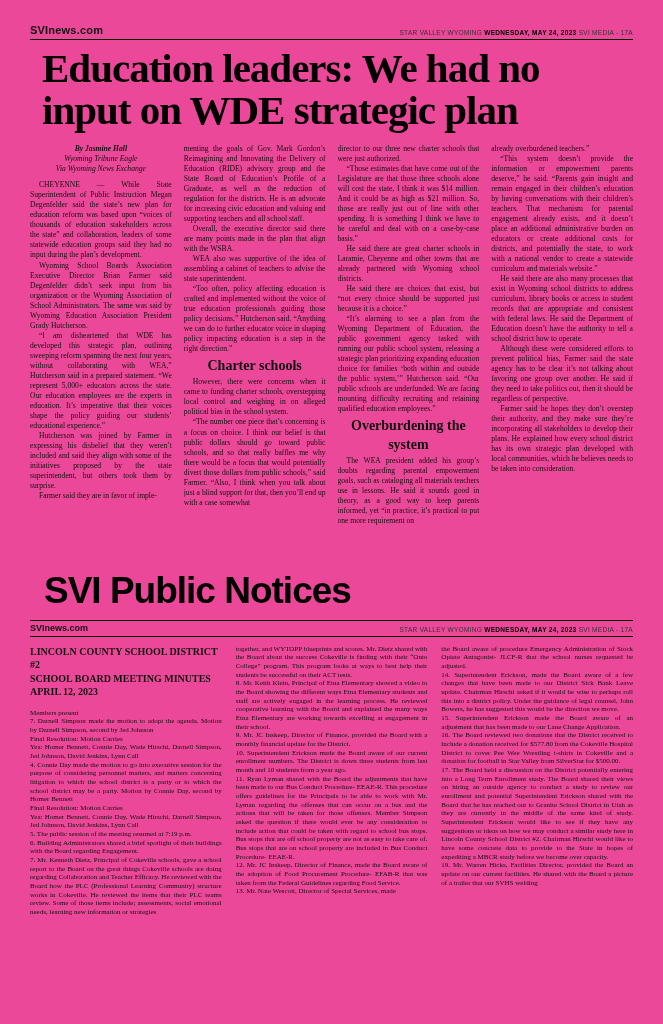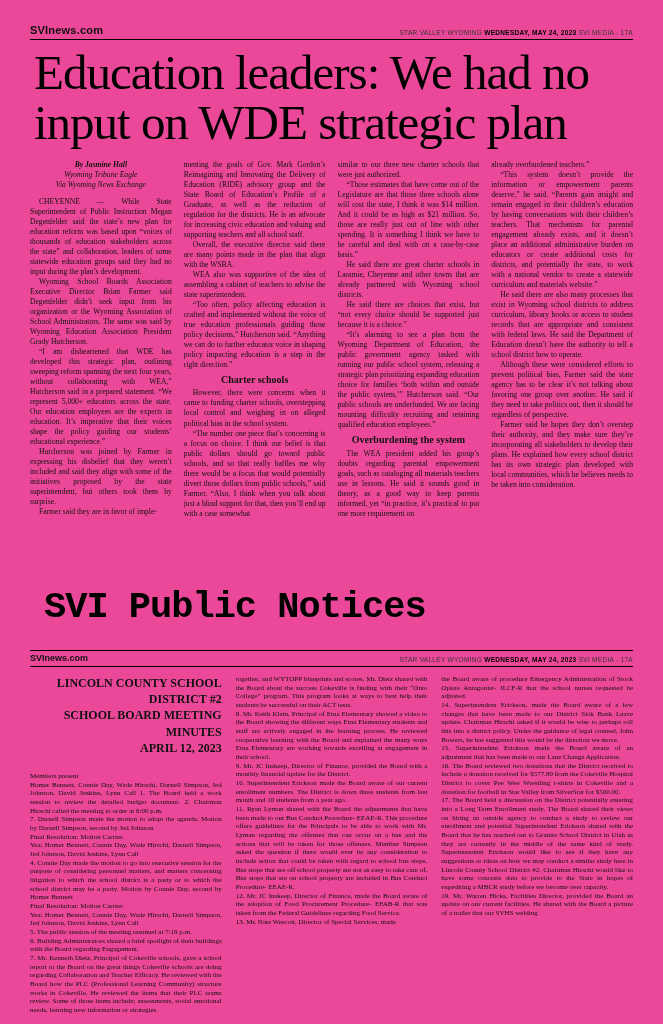--- a/index.html
+++ b/index.html
@@ -14,50 +14,50 @@
   .topbar {
     display: flex; justify-content: space-between; align-items: flex-end;
     border-bottom: 1px solid #000; padding-bottom: 3px;
   }
   .site { font-family: "Liberation Sans", sans-serif; font-weight: bold; font-size: 11px; letter-spacing: 0.2px; }
   .dateline { font-family: "Liberation Sans", sans-serif; font-size: 6.5px; color: #333; letter-spacing: 0.3px; }
   .dateline b { color: #000; font-weight: bold; }
 
   
   .headline {
-    font-family: "Liberation Serif", serif; font-weight: normal;
-    font-size: 49px; line-height: 1.02; letter-spacing: -1px;
-    margin: 8px 0 12px 4px; color: #000;
+    font-family: "Liberation Serif", serif; font-weight: bold;
+    font-size: 41px; line-height: 1.02; letter-spacing: -1px;
+    margin: 8px 0 12px 12px; color: #000;
   }
 
   
   .article-cols { display: flex; gap: 12px; min-height: 398px; }
   .article-cols .col { flex: 1 1 0; font-size: 7.6px; line-height: 1.32; overflow: hidden; }
   .article-cols p { text-align: justify; text-indent: 9px; margin: 0; }
   .article-cols p.cont { text-indent: 0; }
-  .subhead { font-size: 10px; font-weight: bold; text-align: center; margin: 3px 0 2px 0; }
+  .subhead { font-size: 14px; font-weight: bold; text-align: center; margin: 3px 0 2px 0; }
 
   .byline { text-align: center; font-style: italic; font-size: 7.6px; line-height: 1.35; margin-bottom: 6px; }
   .byline-name { font-weight: bold; }
 
   
   .notices { margin-top: 28px; }
   .notices-title {
-    font-family: Liberation Mono, monospace; font-weight: bold;
-    font-size: 37px; letter-spacing: -1px; padding-left: 14px; margin-bottom: 22px; color: #000;
+    font-family: Liberation Sans, sans-serif; font-weight: bold;
+    font-size: 37px; letter-spacing: -1px; padding-left: 14px; margin-bottom: 8px; color: #000;
   }
   .notices-bar {
     display: flex; justify-content: space-between; align-items: flex-end;
     border-top: 1px solid #000; border-bottom: 1px solid #000; padding: 2px 0 3px 0;
   }
   .site2 { font-family: "Liberation Sans", sans-serif; font-weight: bold; font-size: 9px; }
   .notices-cols { display: flex; gap: 14px; margin-top: 8px; }
   .notices-cols .ncol { flex: 1 1 0; font-size: 7px; line-height: 1.24; overflow: hidden; }
   .notices-cols p { text-align: justify; text-indent: 0; margin: 0; }
-  .notice-head { text-align: right; font-weight: bold; font-size: 12px; line-height: 1.35; margin-bottom: 16px; }
+  .notice-head { text-align: left; font-weight: bold; font-size: 10px; line-height: 1.35; margin-bottom: 10px; }
 </style>
 </head>
 <body>
 
 <div class="page">
 
   <header class="topbar">
     <span class="site">SVInews.com</span>
     <span class="dateline"><span>STAR VALLEY WYOMING </span><b>WEDNESDAY, MAY 24, 2023</b><span> SVI MEDIA - 17A</span></span>
   </header>
@@ -85,21 +85,21 @@
     <div class="col">
         <p class="cont">menting the goals of Gov. Mark Gordon’s Reimagining and Innovating the Delivery of Education (RIDE) advisory group and the State Board of Education’s Profile of a Graduate, as well as the reduction of regulation for the districts. He is an advocate for increasing civic education and valuing and supporting teachers and all school staff.</p>
         <p>Overall, the executive director said there are many points made in the plan that align with the WSBA.</p>
         <p>WEA also was supportive of the idea of assembling a cabinet of teachers to advise the state superintendent.</p>
         <p>“Too often, policy affecting education is crafted and implemented without the voice of true education professionals guiding those policy decisions,” Hutcherson said. “Anything we can do to further educator voice in shaping policy impacting education is a step in the right direction.”</p>
         <h3 class="subhead">Charter schools</h3>
         <p>However, there were concerns when it came to funding charter schools, overstepping local control and weighing in on alleged political bias in the school system.</p>
         <p>“The number one piece that’s concerning is a focus on choice. I think our belief is that public dollars should go toward public schools, and so that really baffles me why there would be a focus that would potentially divert those dollars from public schools,” said Farmer. “Also, I think when you talk about just a blind support for that, then you’ll end up with a case somewhat</p>
       </div>
     <div class="col">
-        <p class="cont">similar to our three new charter schools that were just authorized.</p>
+        <p class="cont">director to our three new charter schools that were just authorized.</p>
         <p>“Those estimates that have come out of the Legislature are that those three schools alone will cost the state, I think it was $14 million. And it could be as high as $21 million. So, those are really just out of line with other spending. It is something I think we have to be careful and deal with on a case-by-case basis.”</p>
         <p>He said there are great charter schools in Laramie, Cheyenne and other towns that are already partnered with Wyoming school districts.</p>
         <p>He said there are choices that exist, but “not every choice should be supported just because it is a choice.”</p>
         <p>“It’s alarming to see a plan from the Wyoming Department of Education, the public government agency tasked with running our public school system, releasing a strategic plan prioritizing expanding education choice for families ‘both within and outside the public system,’” Hutcherson said. “Our public schools are underfunded. We are facing mounting difficulty recruiting and retaining qualified education employees.”</p>
         <h3 class="subhead">Overburdening the system</h3>
         <p>The WEA president added his group’s doubts regarding parental empowerment goals, such as cataloging all materials teachers use in lessons. He said it sounds good in theory, as a good way to keep parents informed, yet “in practice, it’s practical to put one more requirement on</p>
       </div>
     <div class="col">
         <p class="cont">already overburdened teachers.”</p>
         <p>“This system doesn’t provide the information or empowerment parents deserve,” he said. “Parents gain insight and remain engaged in their children’s education by having conversations with their children’s teachers. That mechanism for parental engagement already exists, and it doesn’t place an additional administrative burden on educators or create additional costs for districts, and potentially the state, to work with a national vendor to create a statewide curriculum and materials website.”</p>
@@ -118,21 +118,20 @@
 
     <div class="notices-cols">
       <div class="ncol">
         <div class="notice-head">
           <div>LINCOLN COUNTY SCHOOL DISTRICT #2</div>
           <div>SCHOOL BOARD MEETING MINUTES</div>
           <div>APRIL 12, 2023</div>
         </div>
         <div>
             <p>Members present</p>
-            <p>Homer Bennett, Connie Day, Wade Hirschi, Darnell Simpson, Jed Johnson, David Jenkins, Lynn Call 1. The Board held a work session to review the detailed budget document. 2. Chairman Hirschi called the meeting to order at 6:00 p.m.</p>
             <p>7. Darnell Simpson made the motion to adopt the agenda. Motion by Darnell Simpson, second by Jed Johnson</p>
             <p>Final Resolution: Motion Carries</p>
             <p>Yea: Homer Bennett, Connie Day, Wade Hirschi, Darnell Simpson, Jed Johnson, David Jenkins, Lynn Call</p>
             <p>4. Connie Day made the motion to go into executive session for the purpose of considering personnel matters, and matters concerning litigation to which the school district is a party or to which the school district may be a party. Motion by Connie Day, second by Homer Bennett</p>
             <p>Final Resolution: Motion Carries</p>
             <p>Yea: Homer Bennett, Connie Day, Wade Hirschi, Darnell Simpson, Jed Johnson, David Jenkins, Lynn Call</p>
             <p>5. The public session of the meeting resumed at 7:19 p.m.</p>
             <p>6. Building Administrators shared a brief spotlight of their buildings with the Board regarding Engagement.</p>
             <p>7. Mr. Kenneth Dietz, Principal of Cokeville schools, gave a school report to the Board on the great things Cokeville schools are doing regarding Collaboration and Teacher Efficacy. He reviewed with the Board how the PLC (Professional Learning Community) structure works in Cokeville. He reviewed the items that their PLC teams review. Some of those items include; assessments, social emotional needs, learning new information or strategies</p>
           </div>

